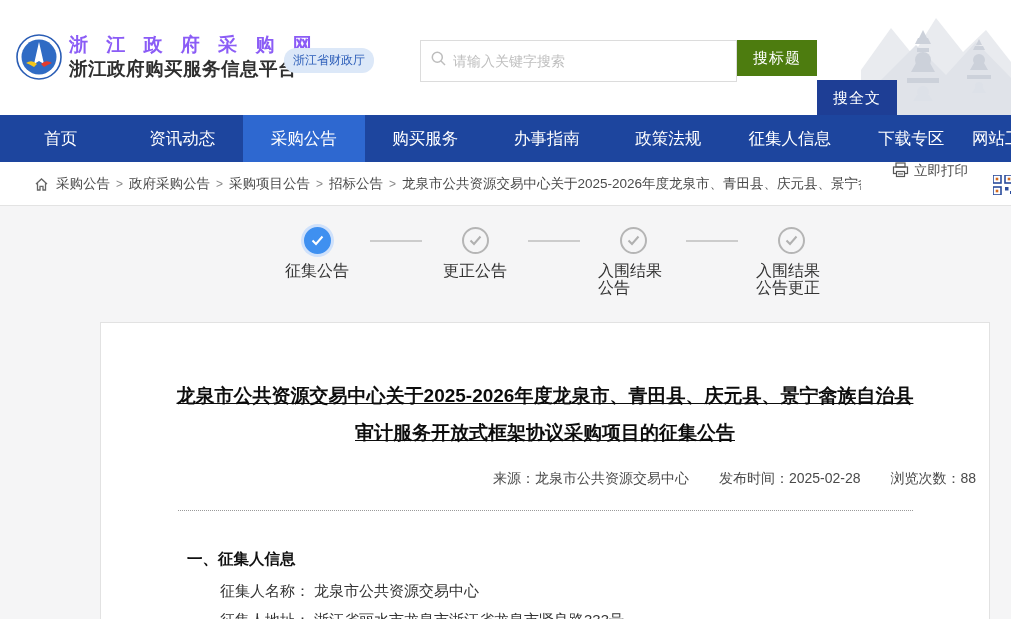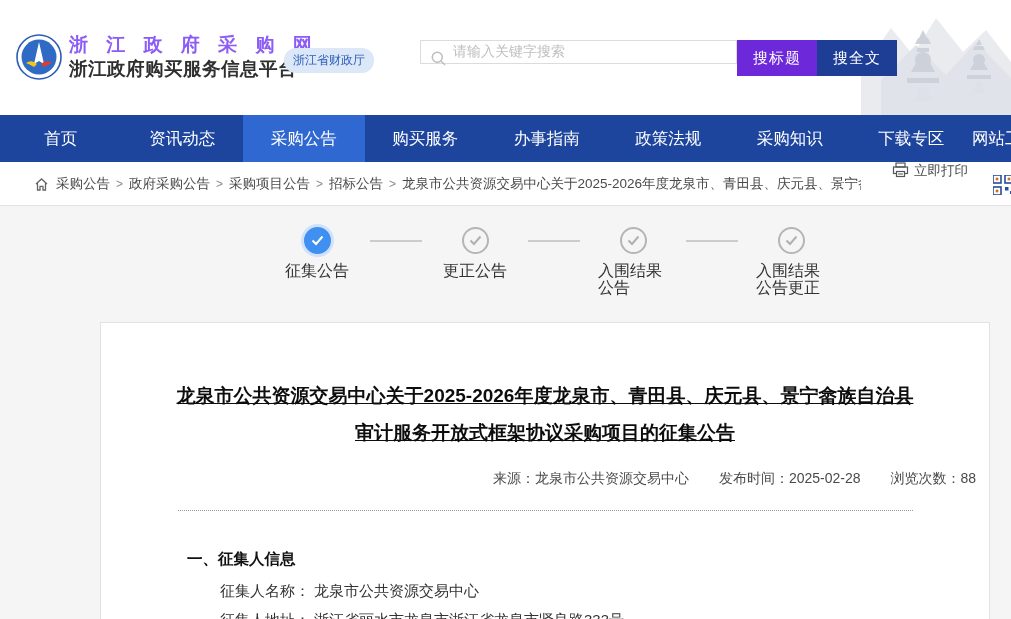--- a/index.html
+++ b/index.html
@@ -9,27 +9,27 @@
   
   .header { position:relative; width:1011px; height:115px; background:#ffffff; overflow:hidden; }
   .deco { position:absolute; right:0; top:0; width:150px; height:115px; pointer-events:none; }
   .brand { position:absolute; left:16px; top:32px; display:flex; align-items:center; }
   .logo { width:46px; height:46px; flex:0 0 46px; }
   .brand-text { margin-left:7px; }
   .brand-title { font-size:19px; font-weight:bold; color:#8b5cf6; letter-spacing:6.5px; line-height:25px; white-space:nowrap; }
   .brand-sub { font-size:18.5px; font-weight:bold; color:#2f2f2f; letter-spacing:0.5px; line-height:24px; white-space:nowrap; }
   .badge { position:absolute; left:284px; top:48px; background:#dce8f8; color:#2a5cb8; font-size:12px; padding:4px 9px; border-radius:12px; white-space:nowrap; }
   .search-wrap { position:absolute; left:420px; top:40px; display:flex; height:36px; }
-  .search-box { position:relative; width:317px; height:24px; border:1px solid #dcdcdc; background:#f97316;font-family:Liberation Serif, serif; }
+  .search-box { position:relative; width:317px; height:42px; border:1px solid #dcdcdc; background:#f97316; }
   .search-box input { width:100%; height:100%; border:0; outline:none; padding-left:32px; font-size:14px; color:#333; font-family:inherit; }
   .search-box input::placeholder { color:#bfbfbf; }
   .mag { position:absolute; left:10px; top:10px; }
   .sbtn { width:80px; height:36px; color:#fff; font-size:15px; display:flex; align-items:center; justify-content:center; cursor:pointer; letter-spacing:1px; }
-  .sbtn.t { background:#6d28d9; }
-  .sbtn.f { background:#1e3e95; }
+  .sbtn.t { background:#4d7c0f; }
+  .sbtn.f { background:#1e3e95;margin-top:40px; }
 
   
   .nav { width:1011px; height:47px; background:#1d459e; display:flex; overflow:hidden; }
   .nav-item { flex:0 0 121.5px; display:flex; align-items:center; justify-content:center; color:#fff; font-size:16.5px; cursor:pointer; white-space:nowrap; }
   .nav-item.active { background:#2e68d0; }
   .nav-item:last-child { justify-content:flex-start; }
 
   
   .crumb-bar { position:relative; width:1011px; height:44px; background:#fff; border-bottom:1px solid #e3e3e3; }
   .crumbs { position:absolute; left:34px; top:0; height:44px; right:150px; display:flex; align-items:center; white-space:nowrap; overflow:hidden; font-size:13.5px; color:#4a4a4a; }
@@ -110,21 +110,21 @@
   </div>
 </div>
 
 <div class="nav">
   <div class="nav-item">首页</div>
   <div class="nav-item">资讯动态</div>
   <div class="nav-item active">采购公告</div>
   <div class="nav-item">购买服务</div>
   <div class="nav-item">办事指南</div>
   <div class="nav-item">政策法规</div>
-  <div class="nav-item">采购知识</div>
+  <div class="nav-item">征集人信息</div>
   <div class="nav-item">下载专区</div>
   <div class="nav-item">网站工具</div>
 </div>
 
 <div class="crumb-bar">
   <div class="crumbs">
     <span class="home">
       <svg width="15" height="15" viewBox="0 0 15 15">
         <path d="M2 7 L7.5 2 L13 7 M3.5 6.2 V13 H6 V9.3 H9 V13 H11.5 V6.2" fill="none" stroke="#666" stroke-width="1.3"></path>
       </svg>

